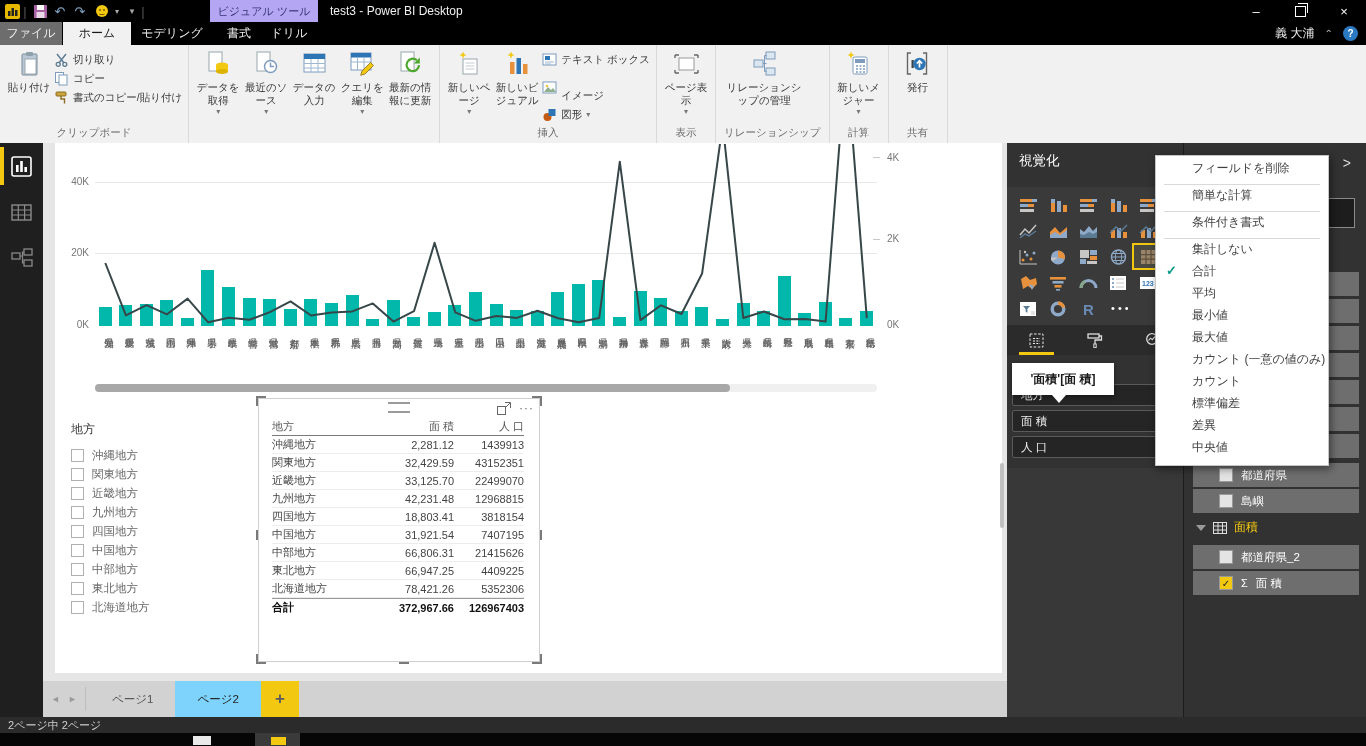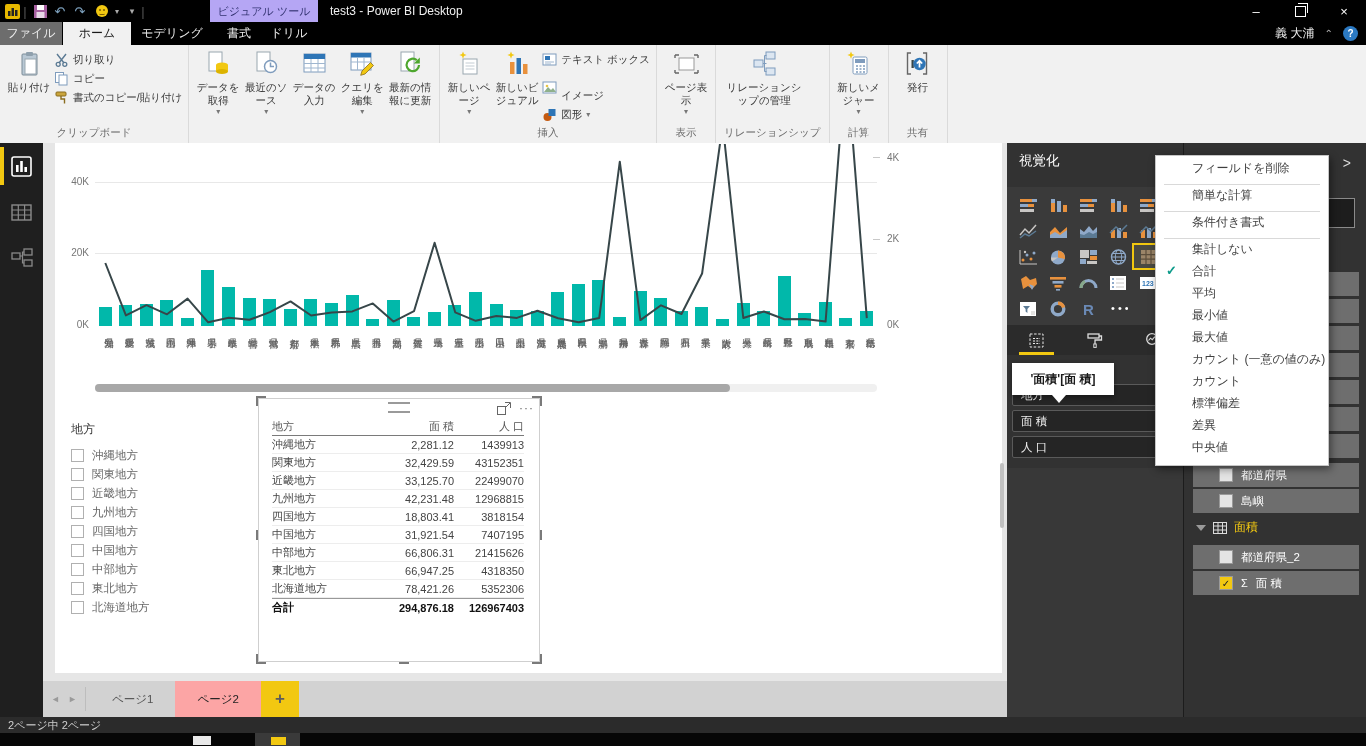--- a/index.html
+++ b/index.html
@@ -65,21 +65,21 @@
   #tv-table{position:absolute;left:14px;top:20px;width:252px;font-size:11px;color:#444;}
   .trow{display:grid;grid-template-columns:86px 96px 70px;height:17px;align-items:center;border-bottom:1px solid #ededed;}
   .trow .num{text-align:right;}
   .trow.head{border-bottom:1px solid #7a7a7a;color:#555;}
   .trow.total{border-top:1px solid #999;border-bottom:none;font-weight:bold;color:#111;}
   
   #pagetabbar{position:absolute;left:43px;top:681px;width:964px;height:36px;background:#d2d2d2;display:flex;align-items:stretch;}
   .pgarrow{width:17px;display:flex;align-items:center;justify-content:center;color:#9a9a9a;font-size:9px;}
   .pgsep{width:1px;background:#bdbdbd;margin:6px 4px;}
   .pgtab{padding:0 22px;display:flex;align-items:center;font-size:11.5px;color:#555;}
-  .pgtab.active{background:#fca5a5;color:#222;}
+  .pgtab.active{background:#7dd3fc;color:#222;}
   .pgadd{width:38px;background:#f2c811;color:#5c5c5c;font-size:17px;font-weight:bold;
       display:flex;align-items:center;justify-content:center;}
   
   #statusbar{position:absolute;left:0;top:717px;width:1366px;height:16px;background:#2b2b2b;color:#cfcfcf;
       font-size:11px;display:flex;align-items:center;padding-left:8px;box-sizing:border-box;}
   #tasksliver{position:absolute;left:0;top:733px;width:1366px;height:13px;background:#060606;}
   
   #viz-panel{position:absolute;left:1007px;top:143px;width:176px;height:574px;background:#323232;overflow:hidden;}
   #viz-header{position:absolute;left:12px;top:9px;color:#fff;font-size:13.5px;}
   #viz-grid{position:absolute;left:3px;top:50px;width:168px;}
@@ -582,30 +582,30 @@
             <div class="num">7407195</div>
           </div>
           <div class="trow">
             <div>中部地方</div>
             <div class="num">66,806.31</div>
             <div class="num">21415626</div>
           </div>
           <div class="trow">
             <div>東北地方</div>
             <div class="num">66,947.25</div>
-            <div class="num">4318350</div>
+            <div class="num">4409225</div>
           </div>
           <div class="trow">
             <div>北海道地方</div>
             <div class="num">78,421.26</div>
             <div class="num">5352306</div>
           </div>
           <div class="trow total">
             <div>合計</div>
-            <div class="num">294,876.18</div>
+            <div class="num">372,967.66</div>
             <div class="num">126967403</div>
           </div>
         </div>
     </div>
     <div id="chart-vscroll" class="scrollthumb" style="left:957px;top:320px;width:4px;height:65px;background:#c1c1c1;"></div>
   </div>
 
   <div id="viz-panel">
     <div id="viz-header" class="panelheader" style="position: absolute; top: 9px;">視覚化</div>
     <div style="position:absolute;left:0;top:44px;width:176px;height:138px;background:#3a3a3a;"></div>

